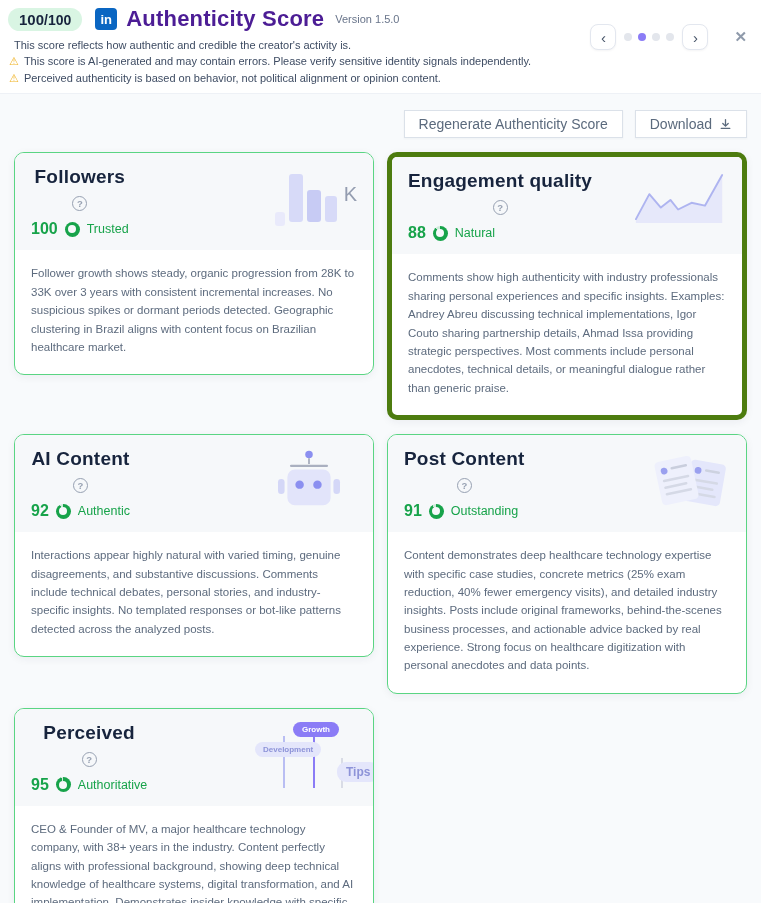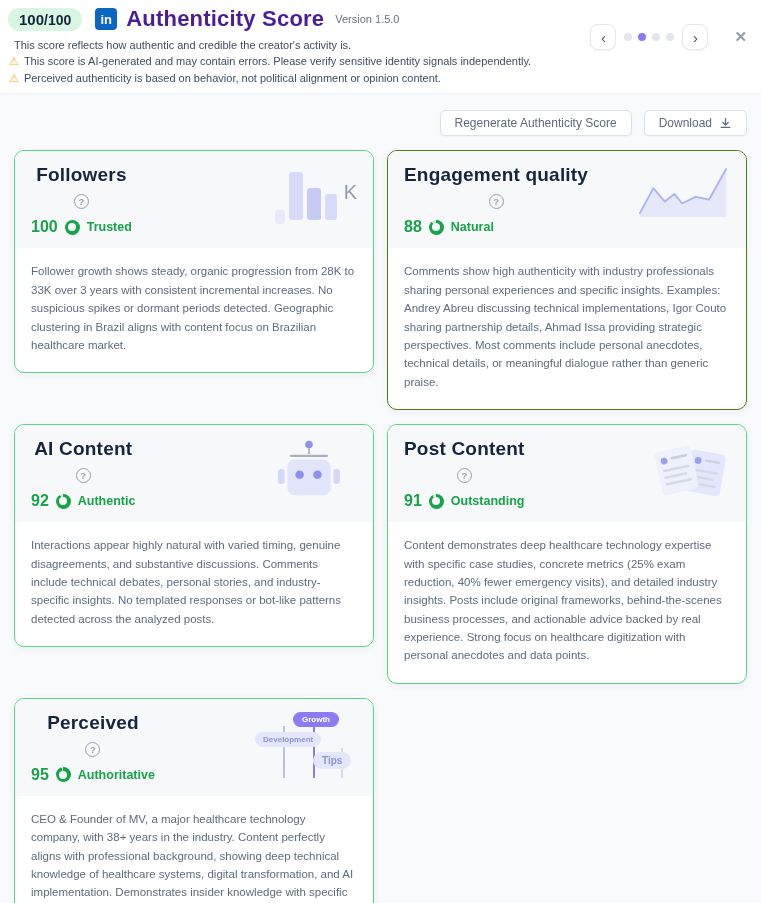--- a/index.html
+++ b/index.html
@@ -46,36 +46,36 @@
     cursor:pointer; box-shadow:0 1px 2px rgba(30,40,60,.05);
   }
   .dots { display:flex; gap:6px; align-items:center; }
   .dot { width:8px; height:8px; border-radius:50%; background:#e3e6ec; display:inline-block; cursor:pointer; }
   .dot.active { background:#8b7cf6; }
   .close-x { color:#8f9aab; font-size:15px; font-weight:bold; margin-left:18px; cursor:pointer; }
   
   .main { padding:16px 14px 12px; }
   .actions { display:flex; justify-content:flex-end; gap:12px; margin-bottom:14px; }
   .btn {
-    background:#fff; border:1px solid #dbe1e9; border-radius:5px;
-    padding:5px 14px; font-size:12px; font-weight:500; color:#5b6a7d;
+    background:#fff; border:1px solid #dbe1e9; border-radius:0;
+    padding:5px 14px; font-size:14px; font-weight:500; color:#5b6a7d;
     display:inline-flex; align-items:center; gap:7px; cursor:pointer;
     font-family:"Liberation Sans", sans-serif;
     box-shadow:0 1px 2px rgba(30,40,60,.04);
   }
   .grid {
     display:grid; grid-template-columns:1fr 1fr; gap:14px 13px;
     align-items:start;
   }
   .card {
     background:#fff; border-radius:10px; overflow:hidden;
     border:1px solid #5ad583;
     box-shadow:0 2px 8px rgba(30,40,60,.06);
   }
-  .card.noborder { border:1px solid #4d7c0f; }
+  .card.noborder { border:5px solid #4d7c0f; }
   .card-head {
     background:#f6f8fa; padding:13px 16px 12px;
     display:flex; justify-content:space-between; align-items:flex-start;
     min-height:78px;
   }
   .card-title-row { display:flex; align-items:center; gap:8px;flex-direction:column; }
   .card-title { font-size:19px; font-weight:bold; color:#17243d; letter-spacing:.2px; }
   .help {
     width:15px; height:15px; border:1.4px solid #97a1b2; border-radius:50%;
     color:#97a1b2; font-size:9.5px; font-weight:bold;
@@ -83,21 +83,21 @@
   }
   .score-row { display:flex; align-items:center; gap:7px; margin-top:9px; }
   .score-num { font-size:16px; font-weight:bold; color:#17a34a; }
   .ring {
     width:15px; height:15px; border-radius:50%; position:relative; flex:none;
     background:conic-gradient(#17a34a 100%, #cdebd9 0);
   }
   .ring::after {
     content:""; position:absolute; inset:3.5px; background:#f6f8fa; border-radius:50%;
   }
-  .score-label { font-size:12.5px; font-weight:bold; color:#17a34a; }
+  .score-label { font-size:12.5px; font-weight:normal; color:#17a34a; }
   .card-body { padding:14px 16px 18px; font-size:11.5px; line-height:1.6; color:#5d6b7e; }
   
   .illus { flex:none; margin-left:8px; }
   .bars-icon { display:flex; align-items:flex-end; gap:4px; height:56px; }
   .bars-icon i { display:block; border-radius:3px; }
   .bars-icon .b1 { width:10px; height:14px; background:#e9eafb; margin-bottom:-4px; }
   .bars-icon .b2 { width:14px; height:48px; background:#d7daf8; }
   .bars-icon .b3 { width:14px; height:32px; background:#c7cbf4; }
   .bars-icon .b4 { width:12px; height:26px; background:#d7daf8; }
   .bars-icon .k { font-size:20px; color:#949db0; margin-left:3px; align-self:center; }
@@ -285,21 +285,21 @@
             <span class="ring" style="background: conic-gradient(rgb(23, 163, 74) 95%, rgb(205, 235, 217) 95%, rgb(205, 235, 217) 100%);"></span>
             <span class="score-label">Authoritative</span>
           </div>
         </div>
         <div class="illus" style="position:relative;width:108px;height:70px;">
           <span style="position:absolute;left:34px;top:14px;width:1.5px;height:52px;background:#b9bef3;"></span>
           <span style="position:absolute;left:64px;top:8px;width:1.5px;height:58px;background:#8b7cf6;"></span>
           <span style="position:absolute;left:92px;top:36px;width:1.5px;height:30px;background:#d9dce6;"></span>
           <span style="position:absolute;left:44px;top:0;background:#8b7cf6;color:#fff;font-size:8px;font-weight:bold;padding:3px 9px;border-radius:9px;">Growth</span>
           <span style="position:absolute;left:6px;top:20px;background:#e4e6fb;color:#8d93d8;font-size:8px;font-weight:bold;padding:3px 8px;border-radius:9px;">Development</span>
-          <span style="position:absolute;left:64px;top:40px;background:#e4e6fb;color:#8d93d8;font-size:10px;font-weight:bold;padding:3px 9px;border-radius:9px;">Tips</span>
+          <span style="position:absolute;left:88px;top:40px;background:#e4e6fb;color:#8d93d8;font-size:12px;font-weight:bold;padding:3px 9px;border-radius:9px;">Tips</span>
         </div>
       </div>
       <div class="card-body">CEO &amp; Founder of MV, a major healthcare technology company, with 38+ years in the industry. Content perfectly aligns with professional background, showing deep technical knowledge of healthcare systems, digital transformation, and AI implementation. Demonstrates insider knowledge with specific partnerships, regulatory details, and market insights.</div>
     </div>
 
   </div>
 
 </div>
 
 </body></html>

